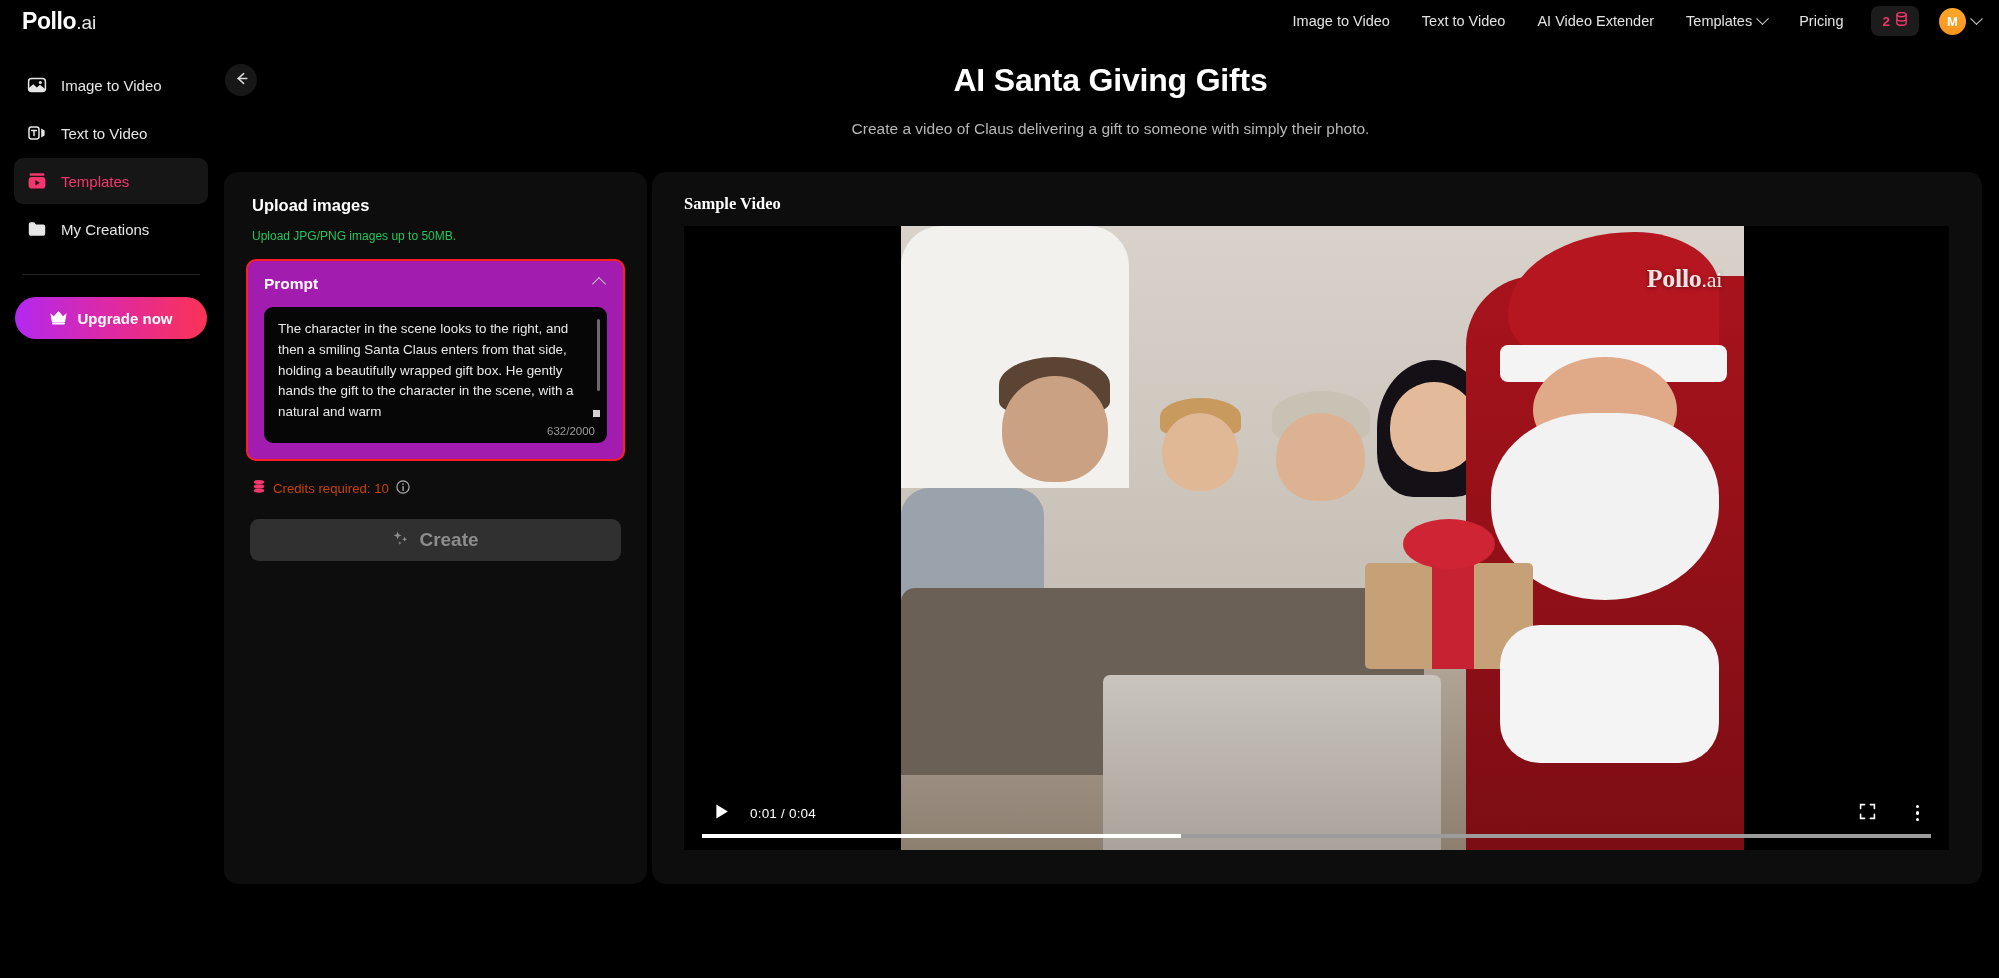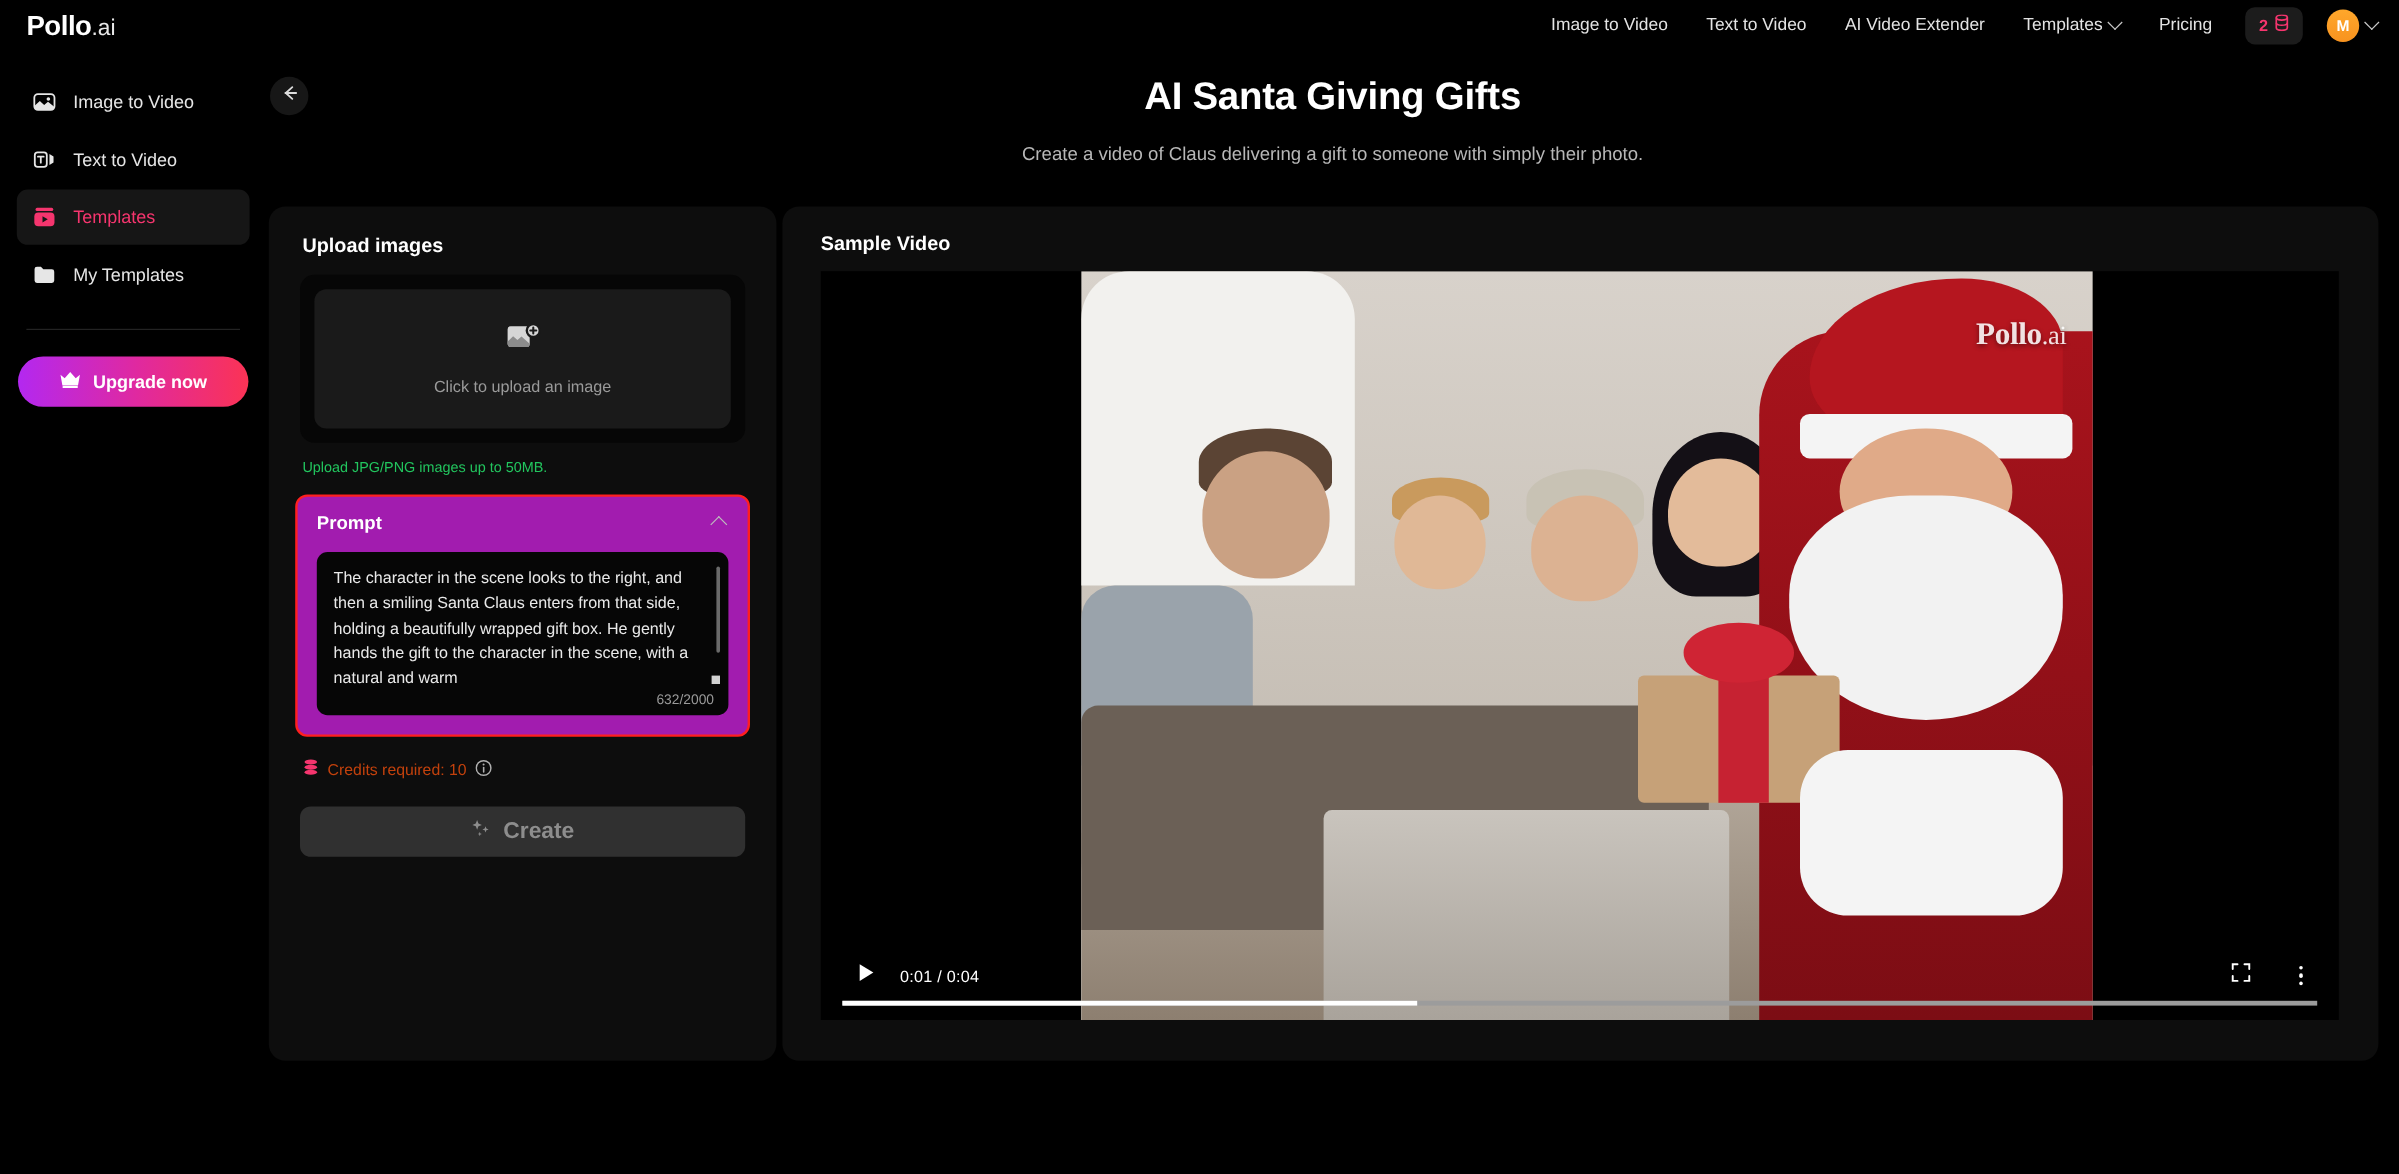--- a/index.html
+++ b/index.html
@@ -294,21 +294,21 @@
     </span>
     <span>Templates</span>
   </div>
 
   <div class="side-item">
     <span class="side-ico">
       <svg width="20" height="20" viewBox="0 0 20 20">
         <path d="M1.8 5.2a2 2 0 0 1 2-2h3.3l2 2.2h7.1a2 2 0 0 1 2 2v7.4a2 2 0 0 1-2 2h-12.4a2 2 0 0 1-2-2z" fill="#e6e6e6"></path>
       </svg>
     </span>
-    <span>My Templates</span>
+    <span>My Creations</span>
   </div>
 
   <div id="side-divider"></div>
 
   <div id="upgrade-btn">
     <span>
       <svg width="19" height="16" viewBox="0 0 19 16">
         <path d="M1.4 4.2l3.5 3 4.6-5.1 4.6 5.1 3.5-3-1.6 9.1H3z" fill="#fff"></path>
         <rect x="3" y="13.6" width="13" height="1.8" rx="0.9" fill="#fff"></rect>
       </svg>
@@ -324,33 +324,20 @@
     </svg>
   </span>
 </div>
 <div id="page-title">AI Santa Giving Gifts</div>
 <div id="page-sub">Create a video of Claus delivering a gift to someone with simply their photo.</div>
 
 <div id="left-panel">
 
   <div class="panel-h">Upload images</div>
 
-  <div id="upload-box">
-    <div id="upload-inner">
-      <span>
-        <svg width="30" height="28" viewBox="0 0 30 28">
-          <path d="M2 5.4a2.6 2.6 0 0 1 2.6-2.6h13.2a2.6 2.6 0 0 1 2.6 2.6v12.2a2.6 2.6 0 0 1-2.6 2.6H4.6A2.6 2.6 0 0 1 2 17.6z" fill="#d6d6d6"></path>
-          <path d="M2 15.6l4.6-4.4 3.6 3.2 3.4-3 6.8 6v.2a2.6 2.6 0 0 1-2.6 2.6H4.6A2.6 2.6 0 0 1 2 17.6z" fill="#8c8c8c"></path>
-          <circle cx="23.4" cy="6.4" r="5.4" fill="#d6d6d6" stroke="#1a1a1a" stroke-width="2"></circle>
-          <path d="M23.4 3.9v5M20.9 6.4h5" stroke="#1a1a1a" stroke-width="1.7" stroke-linecap="round"></path>
-        </svg>
-      </span>
-      <span id="upload-label">Click to upload an image</span>
-    </div>
-  </div>
 
   <div id="upload-hint">Upload JPG/PNG images up to 50MB.</div>
 
   <div id="prompt-card">
     <div id="prompt-head">
       <span id="prompt-title">Prompt</span>
       <span class="caret-up"></span>
     </div>
     <div id="prompt-box">
       <div id="prompt-text">The character in the scene looks to the right, and then a smiling Santa Claus enters from that side, holding a beautifully wrapped gift box. He gently hands the gift to the character in the scene, with a natural and warm</div>
@@ -384,21 +371,21 @@
         <path d="M5.6 2.4l1.1 2.9 2.9 1.1-2.9 1.1-1.1 2.9-1.1-2.9L1.6 6.4l2.9-1.1z" fill="#8d8d8d"></path>
         <path d="M12.6 7.6l.7 1.9 1.9.7-1.9.7-.7 1.9-.7-1.9-1.9-.7 1.9-.7z" fill="#8d8d8d"></path>
         <path d="M7.8 12.2l.5 1.3 1.3.5-1.3.5-.5 1.3-.5-1.3-1.3-.5 1.3-.5z" fill="#8d8d8d"></path>
       </svg>
     </span>
     <span>Create</span>
   </div>
 </div>
 
 <div id="right-panel">
-  <div class="panel-h" style="margin-left:32px;">Sample Video</div>
+  <div class="panel-h" style="margin-left:32px;font-family:Liberation Serif, serif;">Sample Video</div>
 </div>
 
 <div id="video-shell">
 
   <div id="video-frame">
     <div id="scene">
       <div id="floor"></div>
       <div id="couch"></div>
 
       <div class="person" id="p1-hair"></div>

